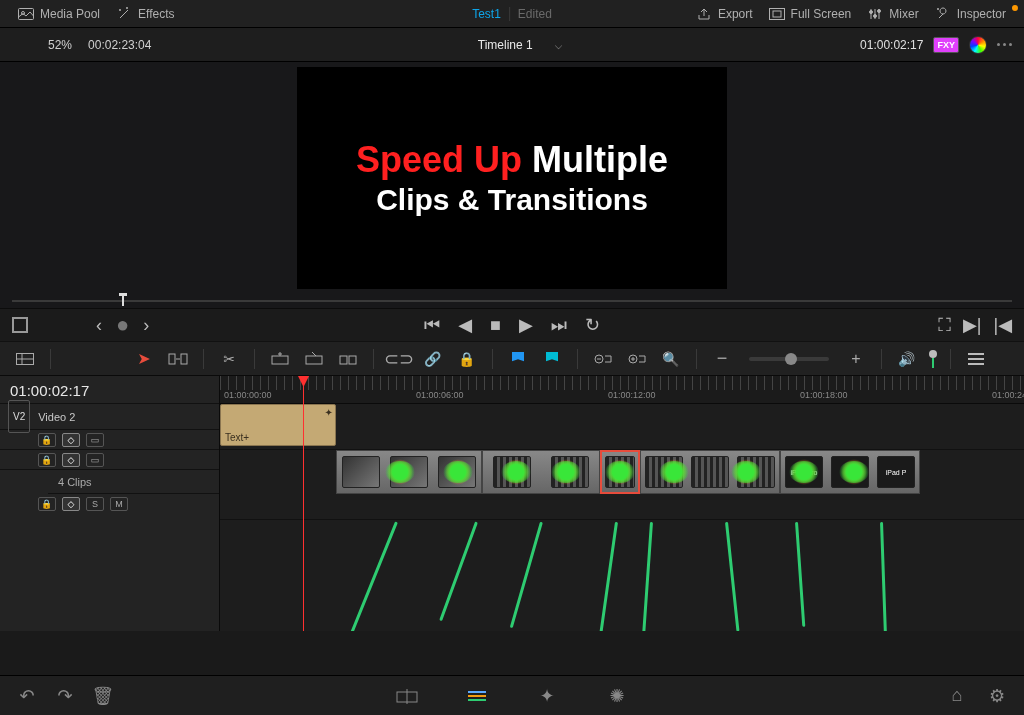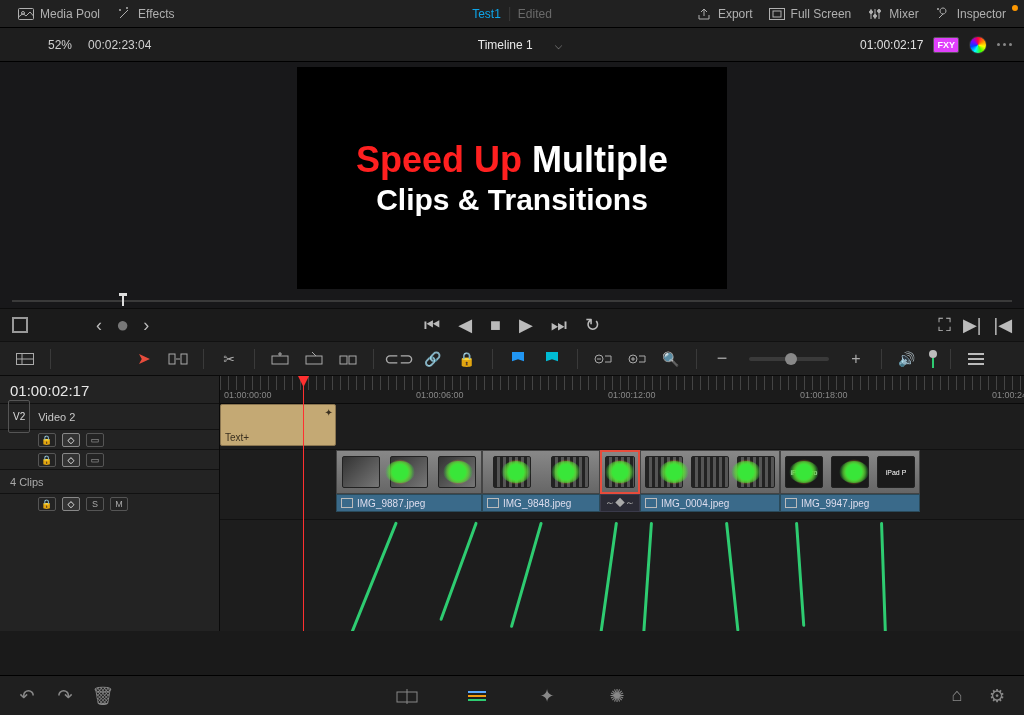--- a/index.html
+++ b/index.html
@@ -67,21 +67,21 @@
 .timeline .left-panel .ruler-head { height: 28px; padding: 6px 10px; color: #e8e8e8; font-size: 15px; font-variant-numeric: tabular-nums; border-bottom:1px solid #111; }
 .track-head { display:flex; align-items:center; padding: 4px 8px; gap:8px; font-size:11px; border-bottom:1px solid #111; }
 .track-head.v2 { height: 26px; }
 .track-head.v1 { height: 26px; }
 .track-ctrl-row{ height:20px; padding:2px 8px 2px 38px; display:flex; align-items:center; gap:6px; border-bottom:1px solid #111;}
 .track-badge { border:1px solid #555; padding:10px 4px; font-size:10px; border-radius:2px; color:#ddd; }
 .track-badge.on-red { border-color:#e74c3c; color:#e74c3c; }
 .track-badge.on-orange { border-color:#f39c12; color:#f39c12; }
 .mini-btn{ width:18px; height:14px; border:1px solid #555; display:flex; align-items:center; justify-content:center; font-size:9px; color:#aaa; border-radius:2px;}
 .mini-btn.on{ background:#333; color:#fff; border-color:#888;}
-.track-summary { padding: 6px 10px; font-size:11px; color:#aaa; border-bottom:1px solid #111; height:24px;}
+.track-summary { padding: 6px 10px; font-size:11px; color:#aaa; border-bottom:1px solid #111; height:24px;margin-left:48px;}
 .audio-ctrl-row{ height:20px; padding:2px 8px 2px 38px; display:flex; align-items:center; gap:6px;}
 .audio-head{ height:26px; }
 .audio-level{ margin-left:auto; font-size:10px; color:#999; padding-right:6px;}
 
 .timeline .tracks { flex: 1; position: relative; overflow: hidden; }
 .ruler { height: 28px; background: #1b1b1b; position: relative; font-size: 9px; color: #888; border-bottom:1px solid #0a0a0a;}
 .ruler .tick-area{ height:14px; background: repeating-linear-gradient(90deg, #444 0 1px, transparent 1px 8px);}
 .ruler .major { position:absolute; top:14px; font-variant-numeric: tabular-nums;}
 .playhead { position:absolute; top:0; bottom:0; width:1px; background:#ff3030; left:83px; z-index:50; }
 .playhead::before{ content:""; position:absolute; top:0; left:-5px; width:11px; height:11px; background:#ff3030; clip-path: polygon(0 0,100% 0,50% 100%);}
@@ -416,39 +416,20 @@
         <div class="vclip" style="width:140px">
           <div class="thumb ipad">iPad Pro</div>
           <div class="thumb ipad"></div>
           <div class="thumb ipad">iPad P</div>
           <div class="blob2" style="left:10px"></div>
             <div class="blob" style="left:8px"></div>
           <div class="blob2" style="left:60px"></div>
             <div class="blob" style="left:58px"></div>
         </div>
       </div>
-      <div class="label-row">
-        <div class="clip-label" style="width:146px">
-            <span class="pic-ico"></span>
-            <span>IMG_9887.jpeg</span>
-          </div>
-        <div class="clip-label" style="width:118px">
-            <span class="pic-ico"></span>
-            <span>IMG_9848.jpeg</span>
-          </div>
-        <div class="trans-label">～◆～</div>
-        <div class="clip-label" style="width:140px">
-            <span class="pic-ico"></span>
-            <span>IMG_0004.jpeg</span>
-          </div>
-        <div class="clip-label" style="width:140px">
-            <span class="pic-ico"></span>
-            <span>IMG_9947.jpeg</span>
-          </div>
-      </div>
     </div>
 
     <div class="track-lane lane-a1"></div>
 
     <div class="annotation">
       <div class="anno-line" style="left:175px; top:118px; height:120px; transform:rotate(22deg);"></div>
       <div class="anno-line" style="left:255px; top:118px; height:105px; transform:rotate(20deg);"></div>
       <div class="anno-line" style="left:320px; top:118px; height:110px; transform:rotate(16deg);"></div>
       <div class="anno-line" style="left:395px; top:118px; height:120px; transform:rotate(8deg);"></div>
       <div class="anno-line" style="left:430px; top:118px; height:115px; transform:rotate(4deg);"></div>

